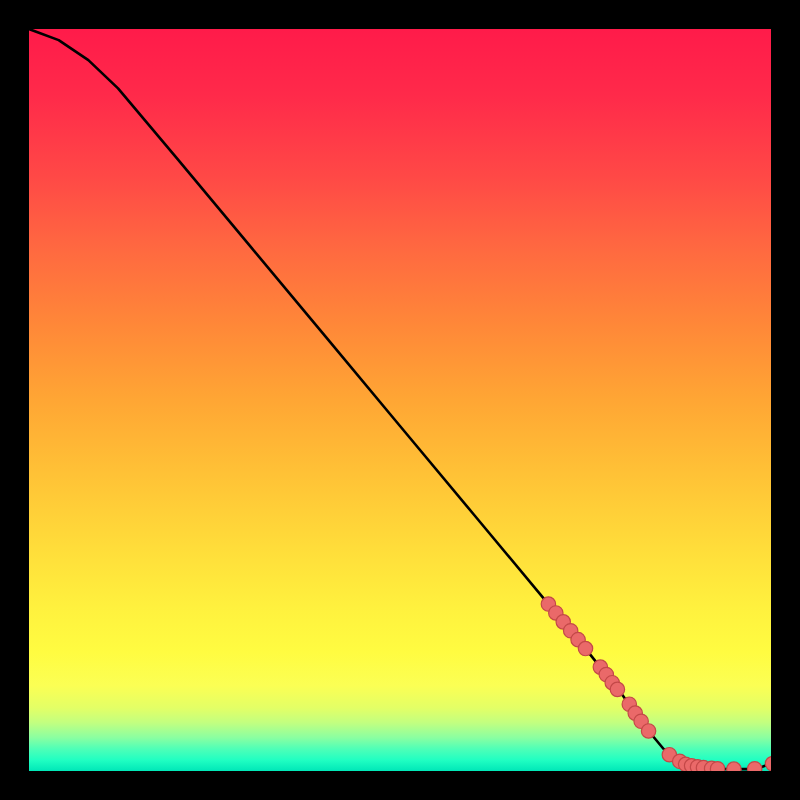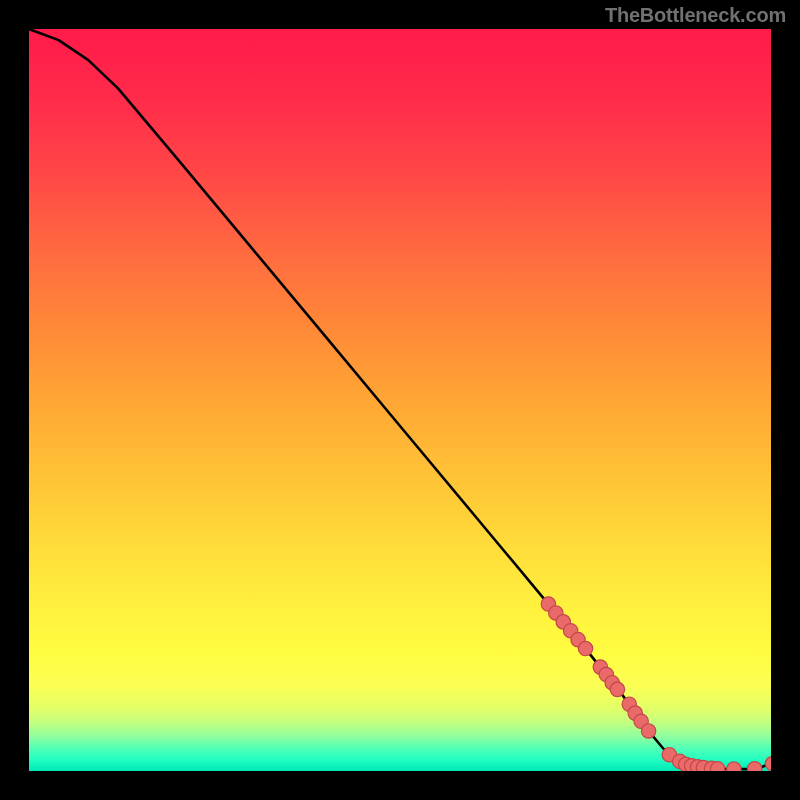--- a/index.html
+++ b/index.html
@@ -73,21 +73,20 @@
     fill: #ea6969;
     stroke: #c34848;
     stroke-width: 1.2;
   }
 </style>
 </head>
 <body>
 
 <div class="frame">
 
-  <div class="attribution">TheBottleneck.com</div>
 
   <div class="plot">
     <div class="gradient"></div>
     <svg class="linelayer" viewBox="0 0 742 742" preserveAspectRatio="none">
       <path id="curve-path" class="curve" d="M0.00 0.00 L29.68 11.13 L59.36 31.16 L89.04 59.36 L148.40 129.85 L222.60 218.89 L296.80 307.93 L371.00 396.97 L445.20 486.01 L519.40 575.05 L556.50 619.57 L593.60 666.32 L615.86 697.48 L634.41 719.74 L652.96 733.10 L667.80 737.55 L682.64 739.77 L704.90 740.14 L727.16 740.14 L742.00 734.58"></path>
       <g id="markers">
           <circle cx="519.40" cy="575.05" r="7.2" class="marker"></circle>
           <circle cx="526.82" cy="583.95" r="7.2" class="marker"></circle>
           <circle cx="534.24" cy="592.86" r="7.2" class="marker"></circle>
           <circle cx="541.66" cy="601.76" r="7.2" class="marker"></circle>

